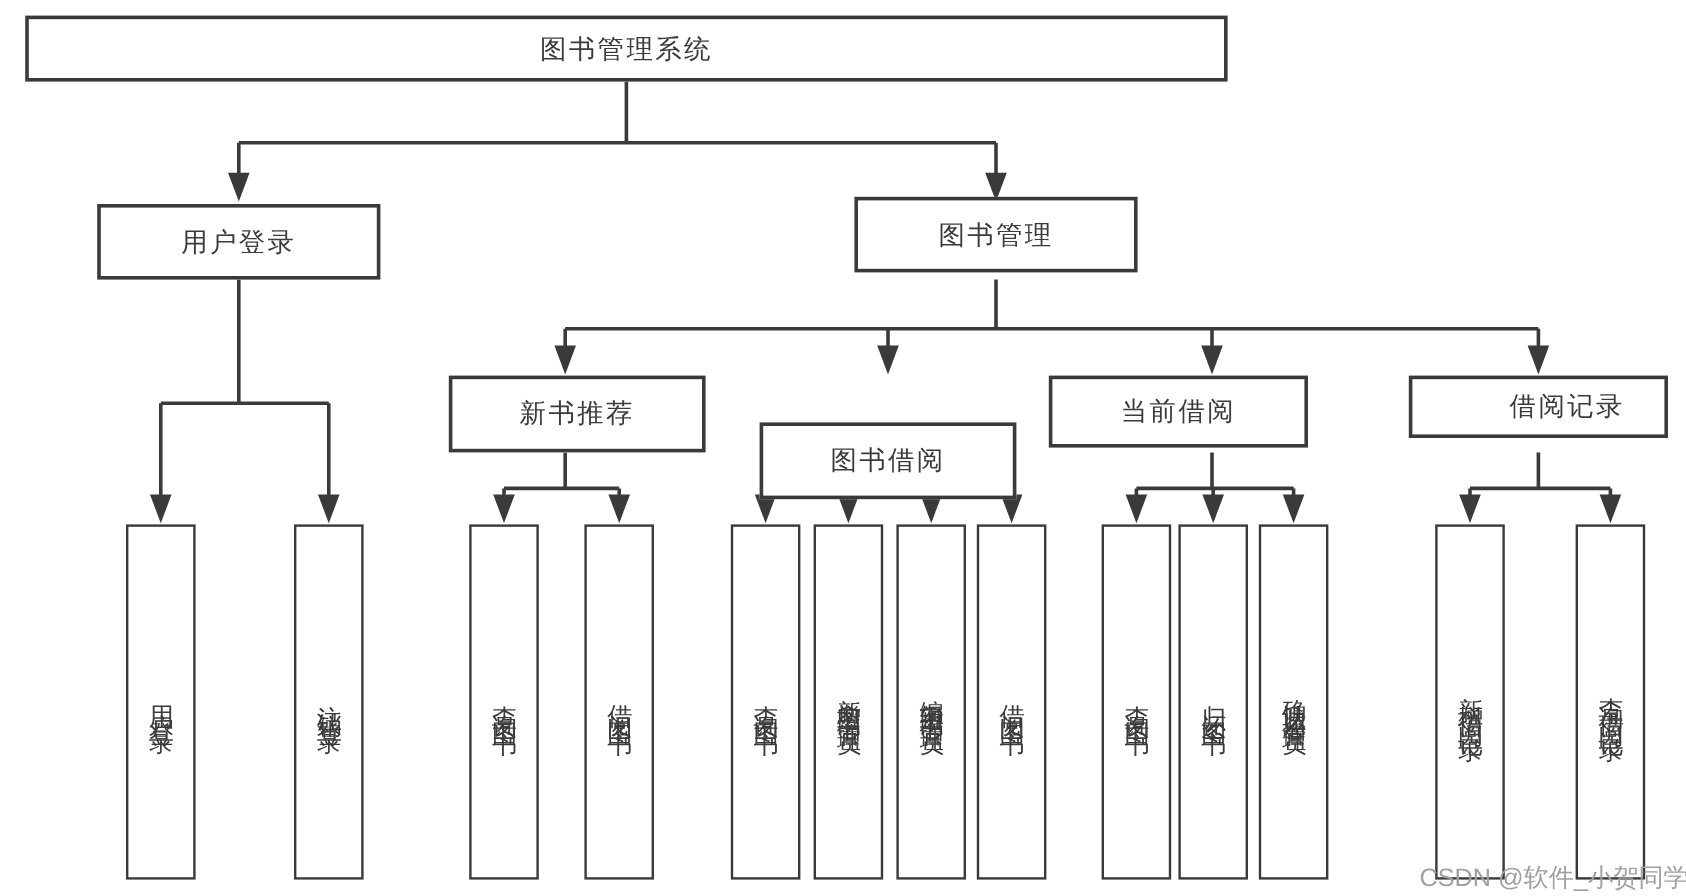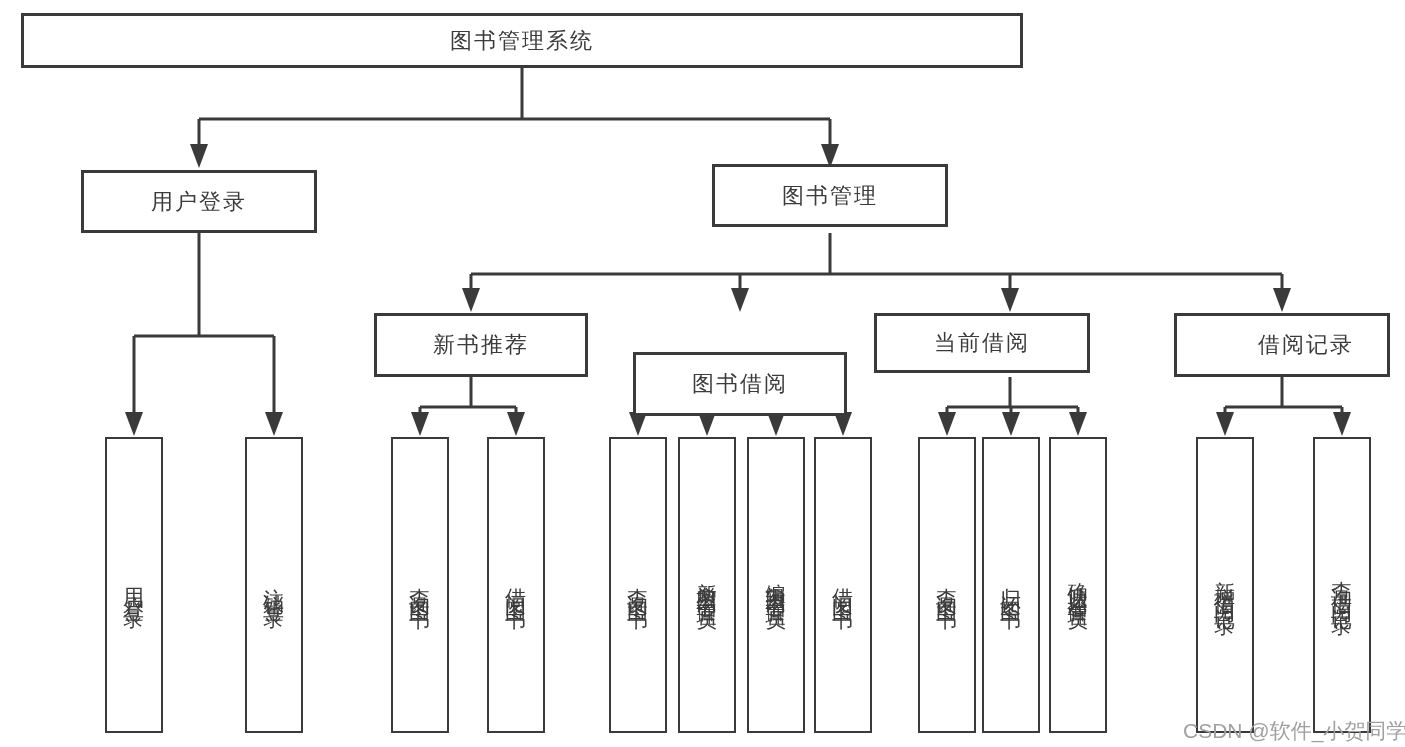--- a/index.html
+++ b/index.html
@@ -113,21 +113,21 @@
 
   <div class="box h-box" style="left:374px;top:313px;width:214px;height:64px;">
     <span>新书推荐</span>
   </div>
   <div class="box h-box" style="left:633px;top:313px;width:214px;height:64px;margin-top:39px;">
     <span>图书借阅</span>
   </div>
   <div class="box h-box" style="left:874px;top:313px;width:216px;height:60px;">
     <span>当前借阅</span>
   </div>
-  <div class="box h-box" style="left:1174px;top:313px;width:216px;height:64px;padding-left:48px;">
+  <div class="box h-box" style="left:1174px;top:313px;width:216px;height:52px;padding-left:48px;">
     <span>借阅记录</span>
   </div>
 
   <div class="box v-box" style="left:105px;top:437px;width:58px;height:296px;">
     <span>用户登录</span>
   </div>
   <div class="box v-box" style="left:245px;top:437px;width:58px;height:296px;">
     <span>注销登录</span>
   </div>
 

